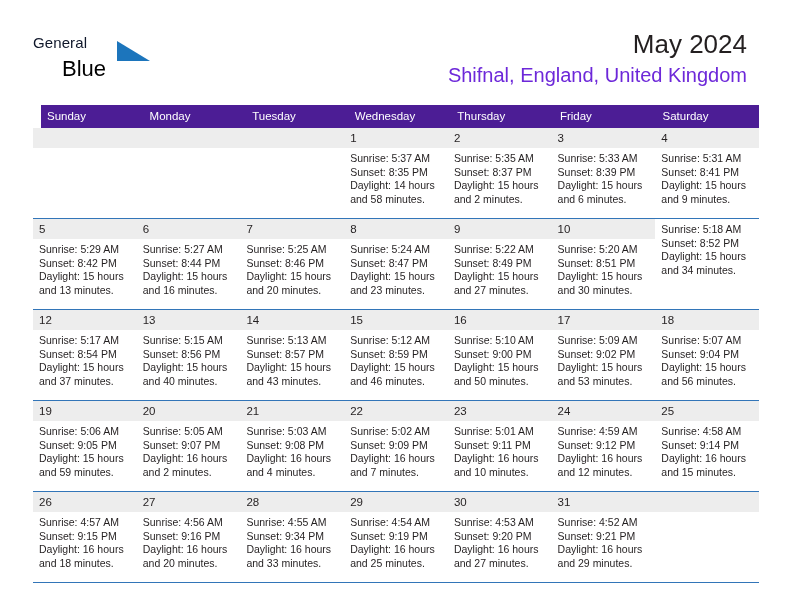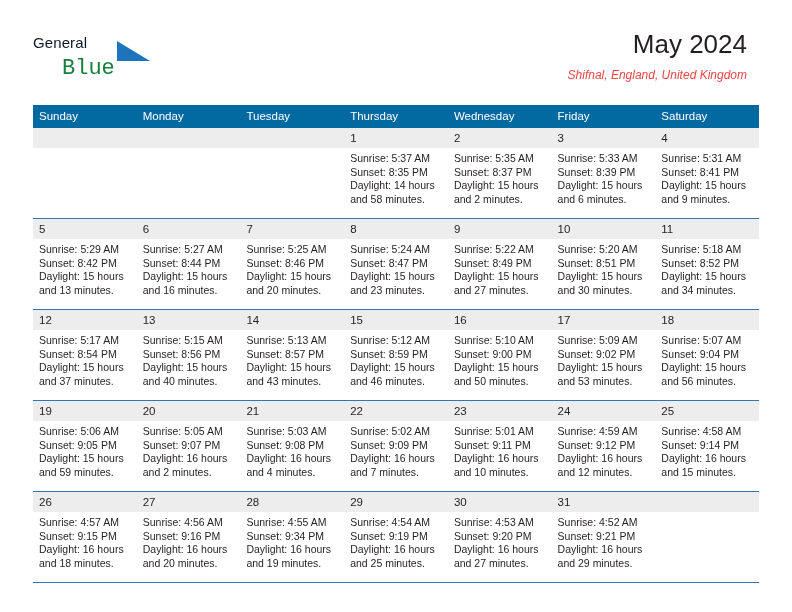--- a/index.html
+++ b/index.html
@@ -43,22 +43,22 @@
     font-size: 15px;
     letter-spacing: 0.1px;
     color: #0f172a;
     font-family: "Liberation Sans", sans-serif;
   }
   .brand-blue {
     position: absolute;
     left: 29px;
     top: 22px;
     font-size: 22px;
-    color: #15803d;
-    font-family: Liberation Mono, monospace;
+    color: #000000;
+    font-family: Liberation Sans, sans-serif;
   }
   .brand-triangle {
     position: absolute;
     left: 84px;
     top: 7px;
     width: 0;
     height: 0;
     border-left: 33px solid #1c75bc;
     border-top: 20px solid transparent;
   }
@@ -71,37 +71,37 @@
   }
   .cal-title {
     font-size: 26px;
     font-weight: normal;
     color: #231f20;
     line-height: 32px;
     white-space: nowrap;
   }
   .cal-subtitle {
     margin-top: 6px;
-    font-size: 12px;
-    color: #ef4444;
+    font-size: 20px;
+    color: #6d28d9;
     line-height: 18px;
     white-space: nowrap;
-    font-style: italic;
   }
 
   
   .calendar {
     position: absolute;
     left: 33px;
     top: 105px;
     width: 726px;
   }
   .weekday-row {
     display: flex;
-    background: #0369a1;
+    background: #4c1d95;
+    margin-left: 8px;
   }
   .weekday {
     flex: 1 1 0;
     box-sizing: border-box;
     padding: 4px 0 5px 6px;
     font-size: 11.5px;
     color: #ffffff;
     line-height: 14px;
     white-space: nowrap;
   }
@@ -156,22 +156,22 @@
       <div class="cal-subtitle">Shifnal, England, United Kingdom</div>
     </div>
 
   </div>
 
   <div class="calendar">
     <div class="weekday-row">
         <div class="weekday">Sunday</div>
         <div class="weekday">Monday</div>
         <div class="weekday">Tuesday</div>
+        <div class="weekday">Wednesday</div>
         <div class="weekday">Thursday</div>
-        <div class="weekday">Wednesday</div>
         <div class="weekday">Friday</div>
         <div class="weekday">Saturday</div>
       </div>
     <div id="weeks-container">
         <div class="week-row">
           <div class="day-cell empty">
             <div class="day-number"></div>
           </div>
           <div class="day-cell empty">
             <div class="day-number"></div>
@@ -265,21 +265,20 @@
           <div class="day-cell">
             <div class="day-number">10</div>
             <div class="day-info">
               <div>Sunrise: 5:20 AM</div>
               <div>Sunset: 8:51 PM</div>
               <div>Daylight: 15 hours</div>
               <div>and 30 minutes.</div>
             </div>
           </div>
           <div class="day-cell">
-            <div class="day-number">11</div>
             <div class="day-info">
               <div>Sunrise: 5:18 AM</div>
               <div>Sunset: 8:52 PM</div>
               <div>Daylight: 15 hours</div>
               <div>and 34 minutes.</div>
             </div>
           </div>
         </div>
         <div class="week-row">
           <div class="day-cell">
@@ -429,21 +428,21 @@
               <div>Daylight: 16 hours</div>
               <div>and 20 minutes.</div>
             </div>
           </div>
           <div class="day-cell">
             <div class="day-number">28</div>
             <div class="day-info">
               <div>Sunrise: 4:55 AM</div>
               <div>Sunset: 9:34 PM</div>
               <div>Daylight: 16 hours</div>
-              <div>and 19 minutes.</div>
+              <div>and 33 minutes.</div>
             </div>
           </div>
           <div class="day-cell">
             <div class="day-number">29</div>
             <div class="day-info">
               <div>Sunrise: 4:54 AM</div>
               <div>Sunset: 9:19 PM</div>
               <div>Daylight: 16 hours</div>
               <div>and 25 minutes.</div>
             </div>

